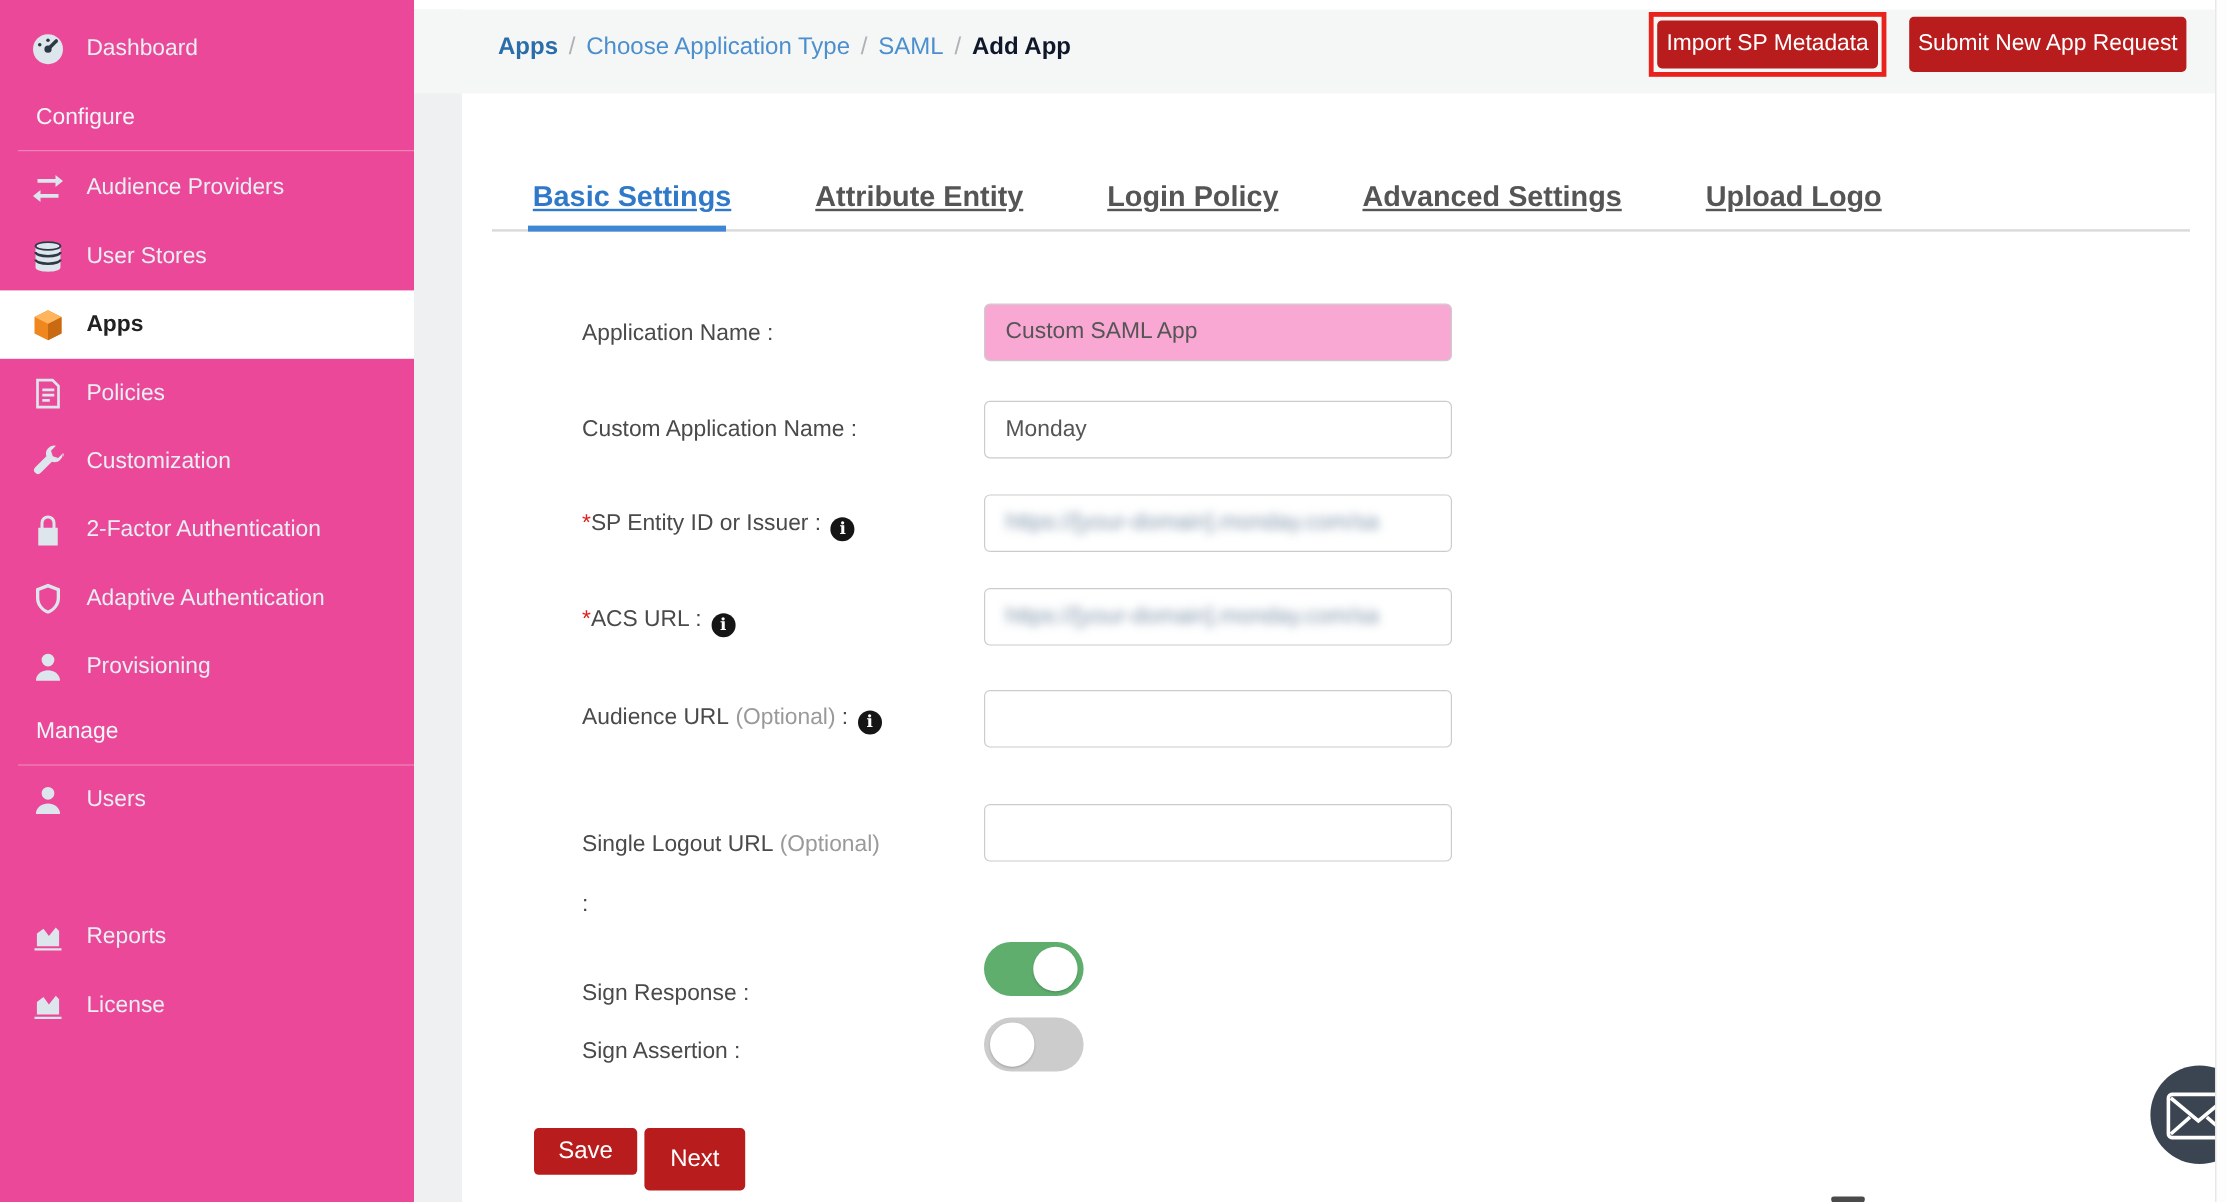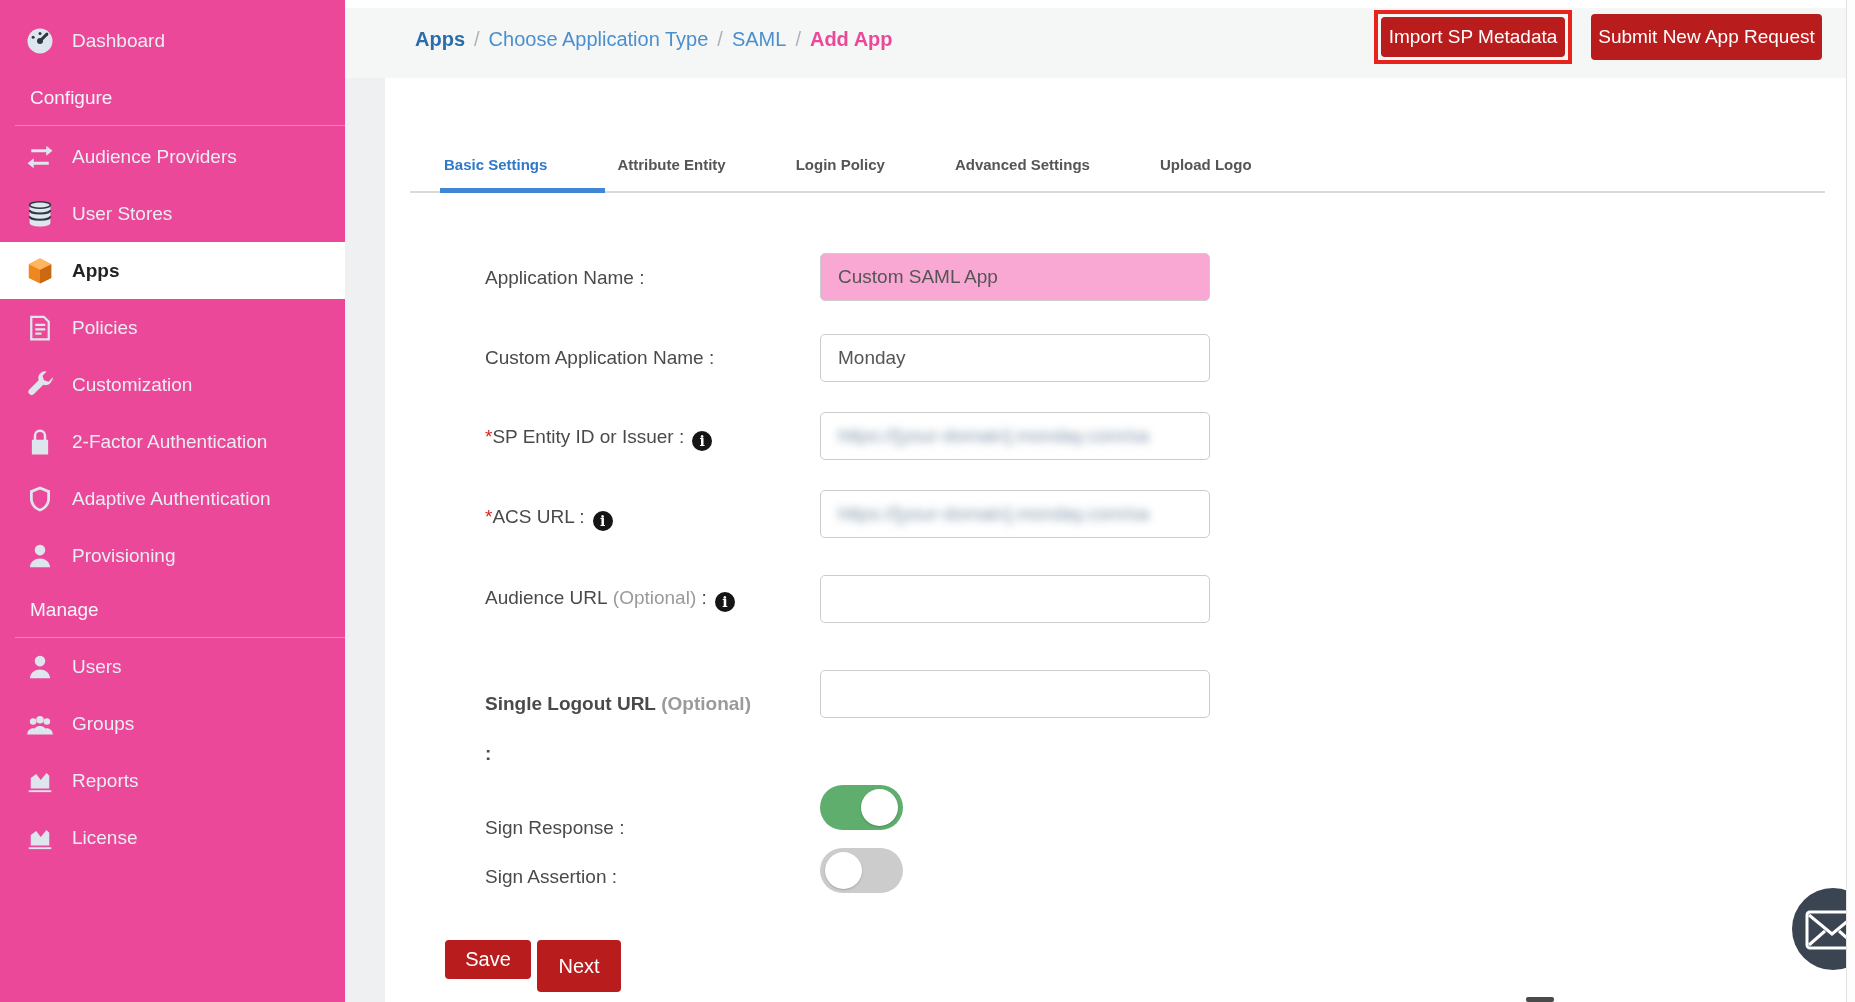--- a/index.html
+++ b/index.html
@@ -19,32 +19,32 @@
   .side-divider { position:absolute; left:15px; right:0; height:1px; background:rgba(255,255,255,0.32); }
 
   
   .top-white { position:absolute; left:345px; top:0; right:0; height:8px; background:#fff; z-index:2; }
   .top-band { position:absolute; left:345px; top:8px; right:0; height:70px; background:#f5f6f6; z-index:2; }
   .gutter { position:absolute; left:345px; top:0; width:40px; height:1002px; background:#eff0f1; z-index:1; }
   .breadcrumb { position:absolute; left:415px; top:28px; font-size:20px; z-index:3; white-space:nowrap; }
   .breadcrumb .sep { color:#aeb2b6; margin:0 9px; }
   .bc-root { color:#2a6da8; font-weight:bold; cursor:pointer; }
   .bc-link { color:#4c8fce; cursor:pointer; }
-  .bc-current { color:#ec4899; font-weight:600; }
+  .bc-current { color:#0f172a; font-weight:600; }
 
   .btn-blue { background:#b91c1c; color:#fff; border:none; border-radius:4px; font-size:19px; font-family:inherit; cursor:pointer; }
   .import-wrap { position:absolute; left:1374px; top:10px; border:4px solid #e8231d; padding:3px; z-index:4; }
   .import-btn { display:block; width:184px; height:40px; line-height:40px; text-align:center; }
   .submit-btn { position:absolute; left:1591px; top:14px; width:231px; height:46px; z-index:4; }
 
   
   .card { position:absolute; left:385px; top:78px; right:0; bottom:0; background:#fff; z-index:3; }
 
   .tabs { position:absolute; left:59px; top:60px; height:53px; display:flex; gap:70px; }
-  .tab { font-size:15px; font-weight:bold; color:#555; line-height:53px; white-space:nowrap; cursor:pointer; }
+  .tab { font-size:24px; font-weight:bold; color:#555; line-height:53px; white-space:nowrap; cursor:pointer;text-decoration:underline; }
   .tab.active { color:#2f79c8; }
   .tab-border { position:absolute; left:25px; right:30px; top:113px; height:2px; background:#dadada; }
   .tab-underline { position:absolute; left:55px; top:110px; width:165px; height:5px; background:#3f87d4; }
 
   .f-label { position:absolute; left:100px; font-size:19px; color:#4a4a4a; line-height:28px; }
   .req { color:#e02020; }
   .opt { color:#9a9a9a; }
   .info-i { display:inline-block; width:20px; height:20px; border-radius:50%; background:#151515; color:#fff; font-size:14px; font-weight:bold; text-align:center; line-height:20px; margin-left:8px; vertical-align:-3px; font-family:"DejaVu Serif",serif; }
 
   .f-input { position:absolute; left:435px; width:390px; height:48px; border:1px solid #cccccc; border-radius:5px; background:#fff; font-size:19px; color:#555; line-height:46px; padding-left:17px; overflow:hidden; white-space:nowrap; }
@@ -174,31 +174,20 @@
 
     <div class="side-item" style="top:638px">
       <span class="ic">
         <svg viewBox="0 0 24 24" fill="currentColor">
             <path d="M12 11.5a4.25 4.25 0 1 0 0-8.5 4.25 4.25 0 0 0 0 8.5zM4 20.2c.5-3.6 3.9-6.2 8-6.2s7.5 2.6 8 6.2v.8H4v-.8z"></path>
           </svg>
       </span>
       <span class="lbl">Users</span>
     </div>
 
-    <div class="side-item" style="top:695px">
-      <span class="ic">
-        <svg viewBox="0 0 24 24" fill="currentColor">
-            <circle cx="6.5" cy="10" r="2.6"></circle>
-            <circle cx="17.5" cy="10" r="2.6"></circle>
-            <circle cx="12" cy="8.6" r="3"></circle>
-            <path d="M1.8 19.6c.3-2.5 2.3-4.3 4.7-4.3 1 0 1.9.3 2.7.8-1.2 1-2 2.3-2.2 3.8v.4H1.8v-.7zM17 20.3v-.4c-.2-1.5-1-2.8-2.2-3.8.8-.5 1.7-.8 2.7-.8 2.4 0 4.4 1.8 4.7 4.3v.7H17zM12 13.6c2.7 0 4.9 1.8 5.2 4.2v2.5H6.8v-2.5c.3-2.4 2.5-4.2 5.2-4.2z"></path>
-          </svg>
-      </span>
-      <span class="lbl">Groups</span>
-    </div>
 
     <div class="side-item" style="top:752px">
       <span class="ic">
         <svg viewBox="0 0 24 24" fill="currentColor">
             <path d="M3 19.4h18v1.5H3z"></path>
             <path d="M4.6 18V9.6L9 6.3l3.6 4.9 4.6-5.7 2.2 2.3V18z"></path>
           </svg>
       </span>
       <span class="lbl">Reports</span>
     </div>
@@ -265,21 +254,21 @@
     </div>
     <div class="f-input" style="top:412px">
       <span class="blurtxt">https://[your-domain].monday.com/sa</span>
     </div>
 
     <div class="f-label" style="top:506px">
       <span>Audience URL</span>&nbsp;<span class="opt">(Optional)</span>&nbsp;<span>:</span><span class="info-i">i</span>
     </div>
     <div class="f-input" style="top:497px"></div>
 
-    <div class="f-label" style="top:601px; width:310px; line-height:50px;font-weight:bold;">
+    <div class="f-label" style="top:601px; width:310px; line-height:50px;">
       <span>Single Logout URL</span>&nbsp;<span class="opt">(Optional)</span><br>
       <span>:</span>
     </div>
     <div class="f-input" style="top:592px"></div>
 
     <div class="f-label" style="top:736px">
       <span>Sign Response :</span>
     </div>
     <div class="toggle on" style="top:707px">
       <div class="knob"></div>

